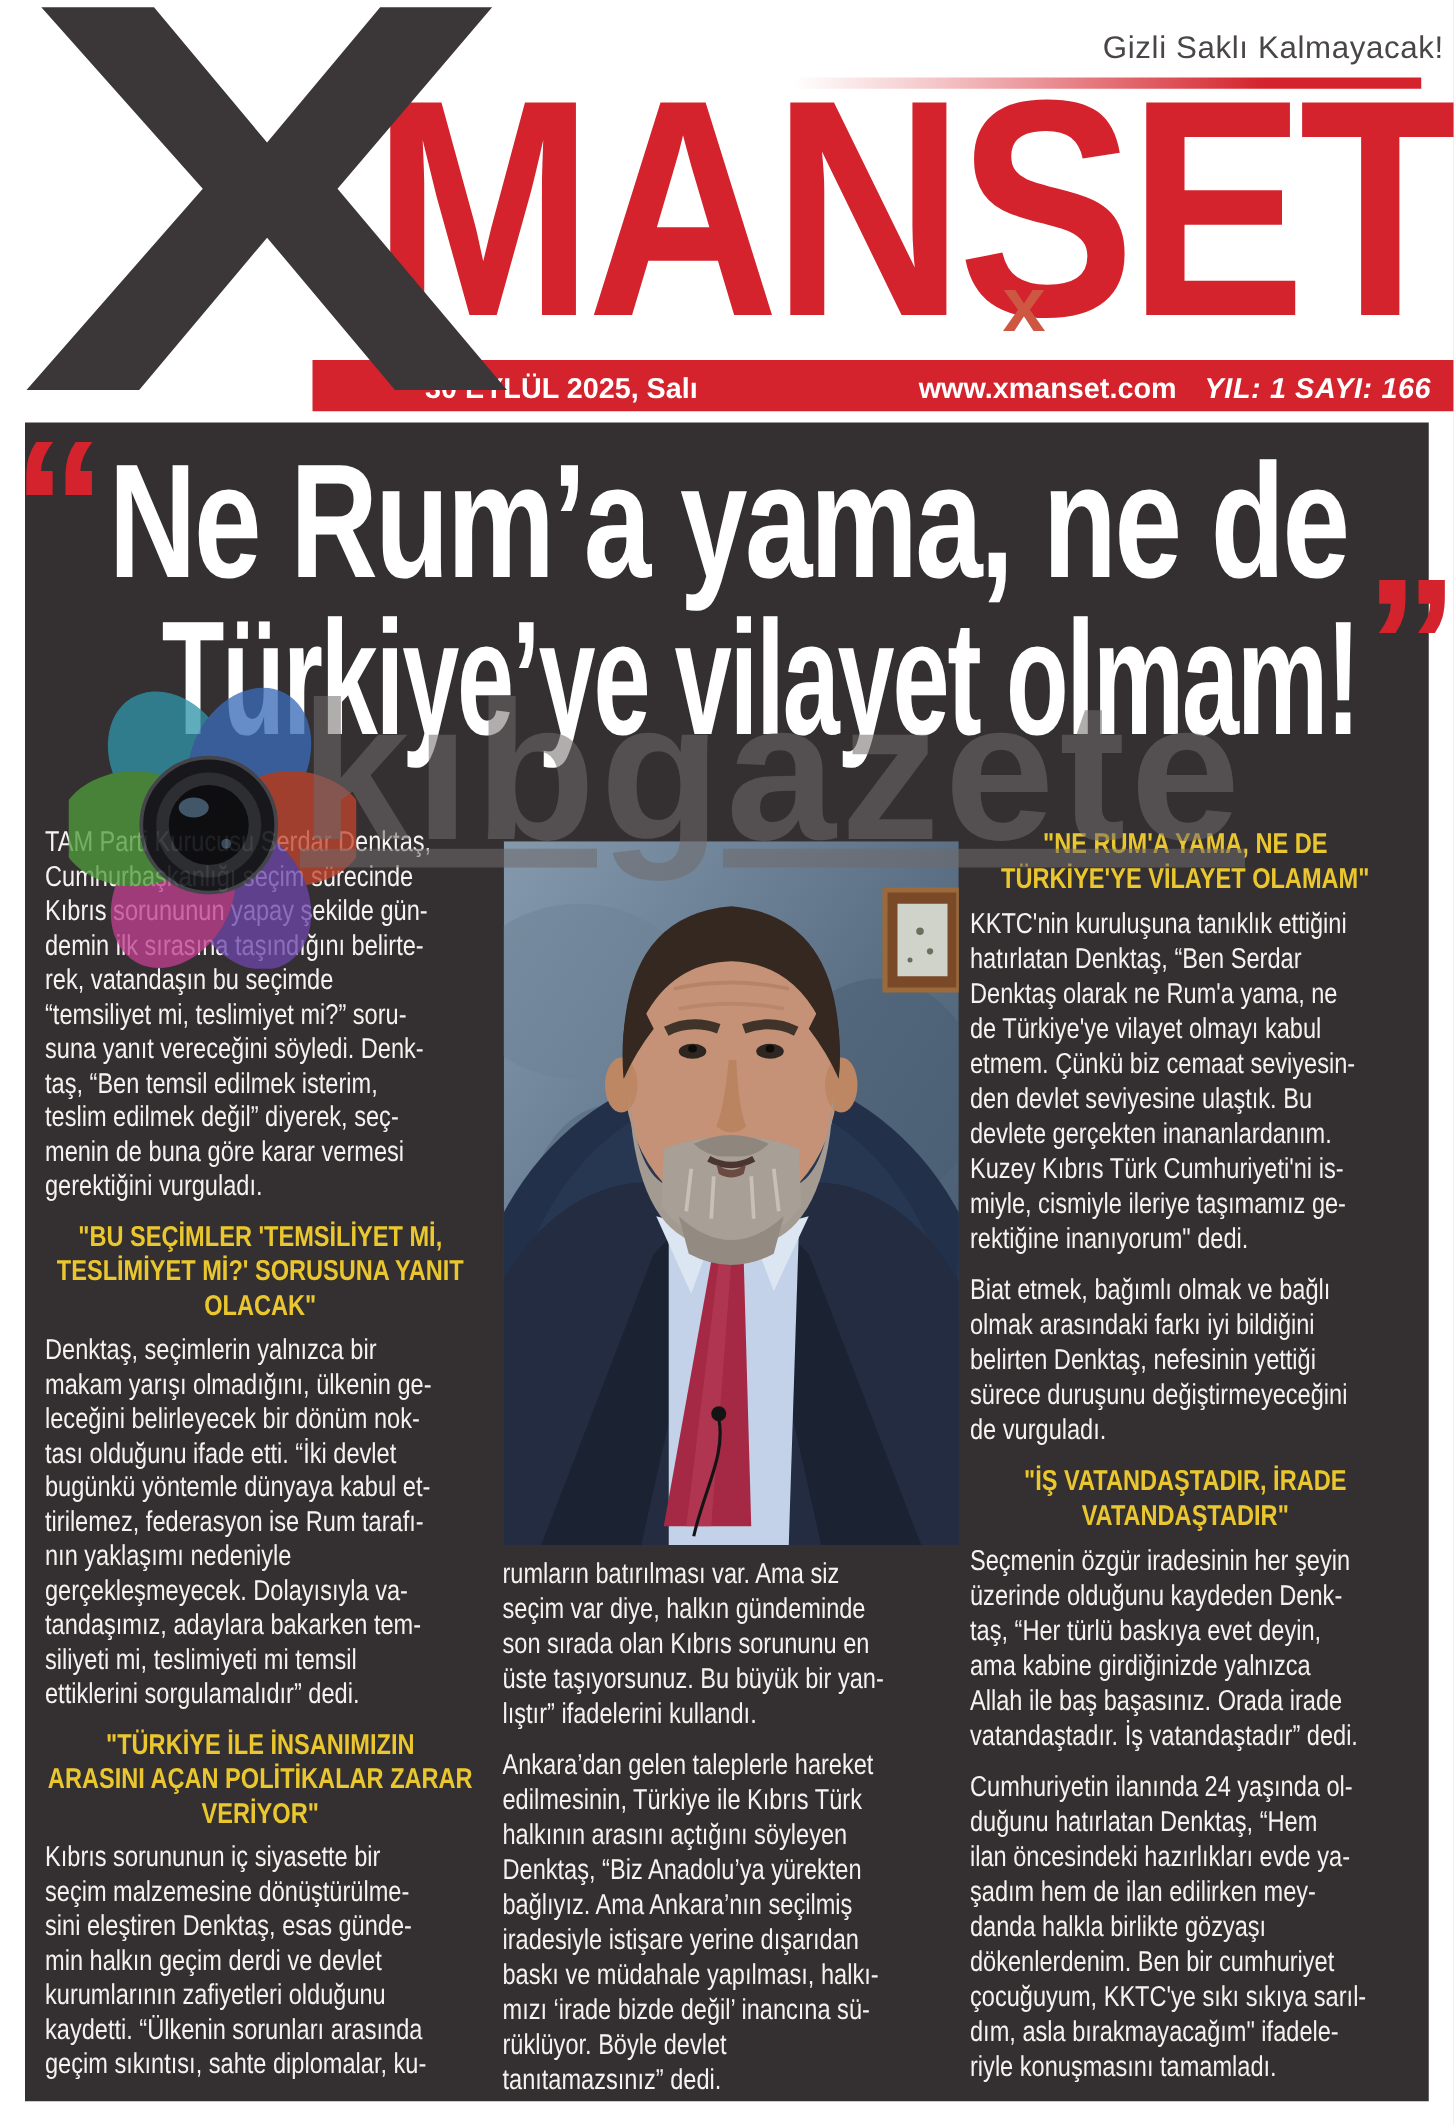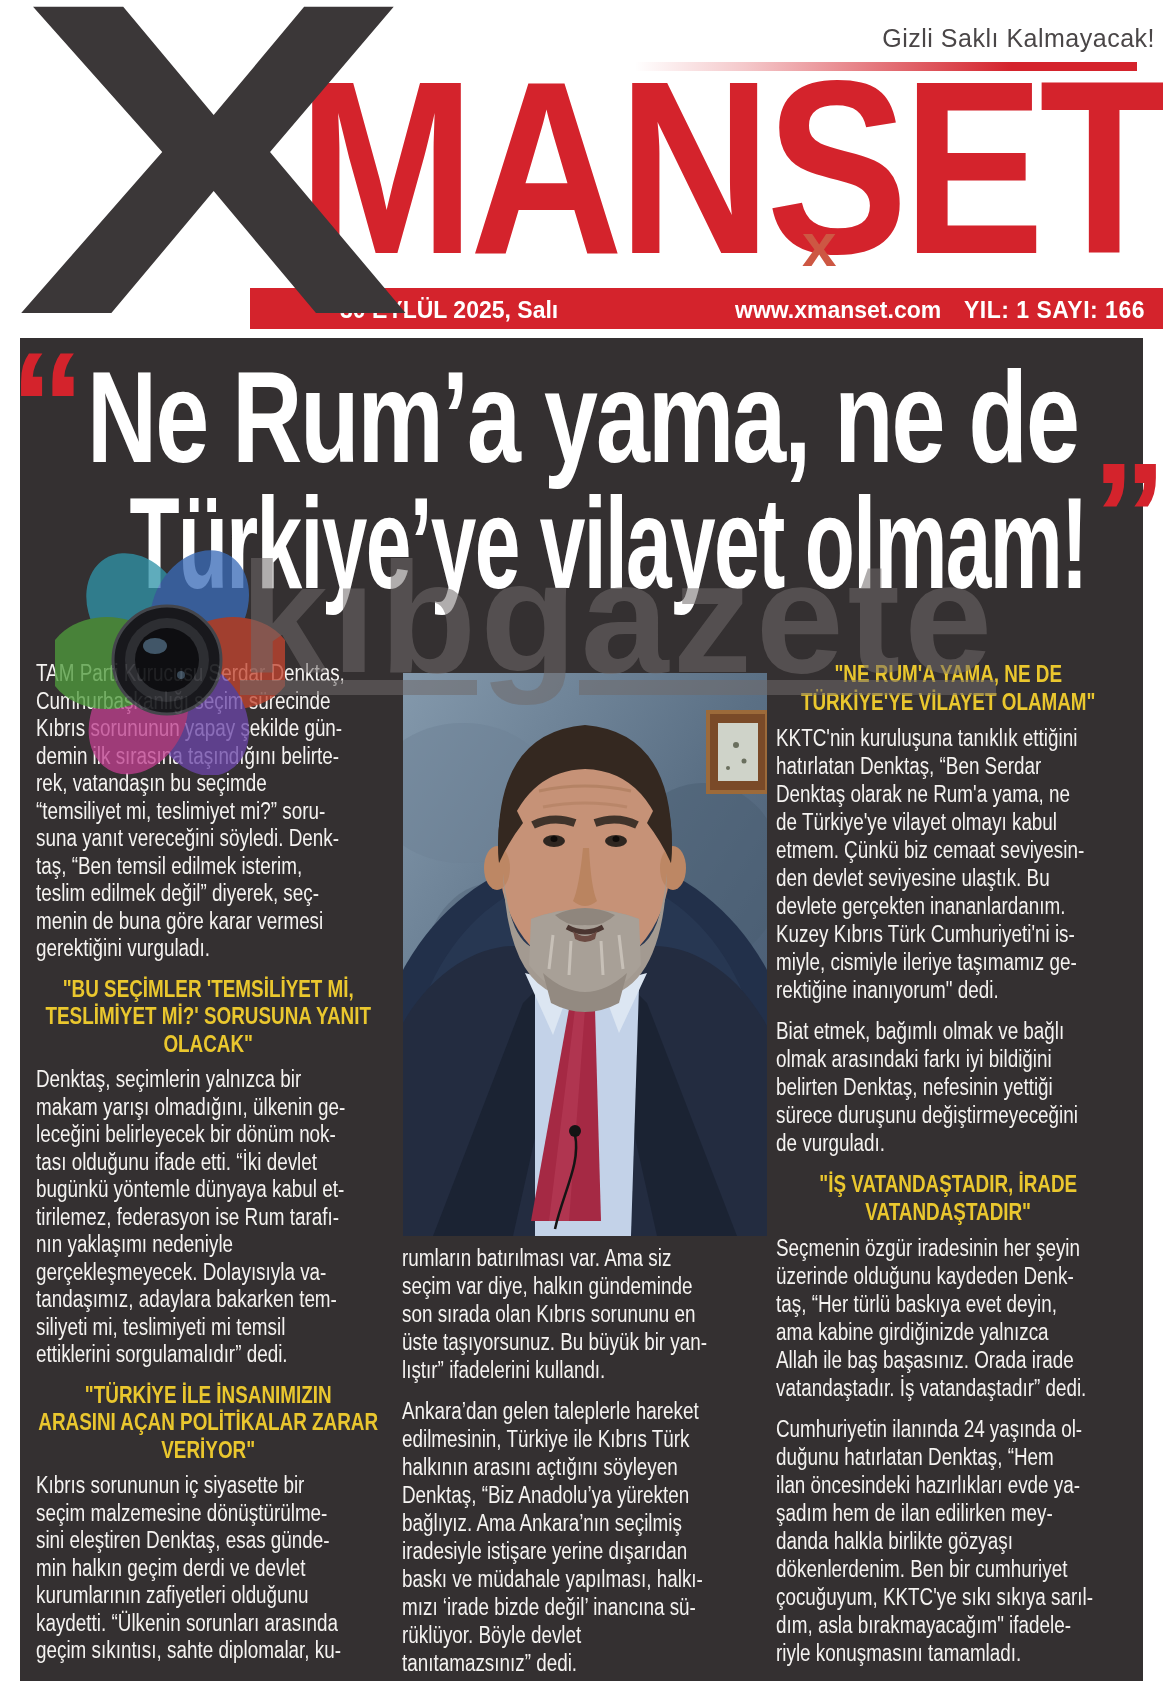--- a/index.html
+++ b/index.html
@@ -14,21 +14,21 @@
             background:linear-gradient(to right, rgba(212,35,44,0) 0%, rgba(212,35,44,.25) 22%, #d4232c 75%);}
   #brand-title{position:absolute;left:298px;top:44px;font-size:247px;font-weight:900;line-height:1;
                color:#d4232c;transform:scaleX(.86);transform-origin:top left;letter-spacing:-6px;z-index:5;}
   #brand-cedilla{position:absolute;left:802px;top:214px;font-size:62px;font-weight:900;color:#cd5743;z-index:7;line-height:1;}
 
   
   #date-bar{position:absolute;left:250px;top:288px;width:913px;height:41px;background:#d4232c;z-index:3;
             color:#ffffff;font-weight:bold;font-size:23px;line-height:45px;}
   #date-bar .dl-date{position:absolute;left:90px;}
   #date-bar .dl-site{position:absolute;left:485px;}
-  #date-bar .dl-issue{position:absolute;right:18px;letter-spacing:.5px;}
+  #date-bar .dl-issue{position:absolute;right:18px;letter-spacing:.5px;font-style:italic;}
 
   
   #front{position:absolute;left:20px;top:338px;width:1123px;height:1343px;background:#343031;z-index:2;}
 
   
   .hl{position:absolute;left:30px;width:1105px;text-align:center;color:#ffffff;font-weight:900;
       font-size:100px;line-height:1;white-space:pre;z-index:5;}
   #hl1{top:352px;transform:scale(.97,1.30);transform-origin:top center;letter-spacing:-2px;}
   #hl2{top:478px;transform:scale(.82,1.30);transform-origin:top center;letter-spacing:-2px;}
   .hl-quote{position:absolute;font-size:150px;font-weight:900;color:#d4232c;line-height:1;z-index:6;}

